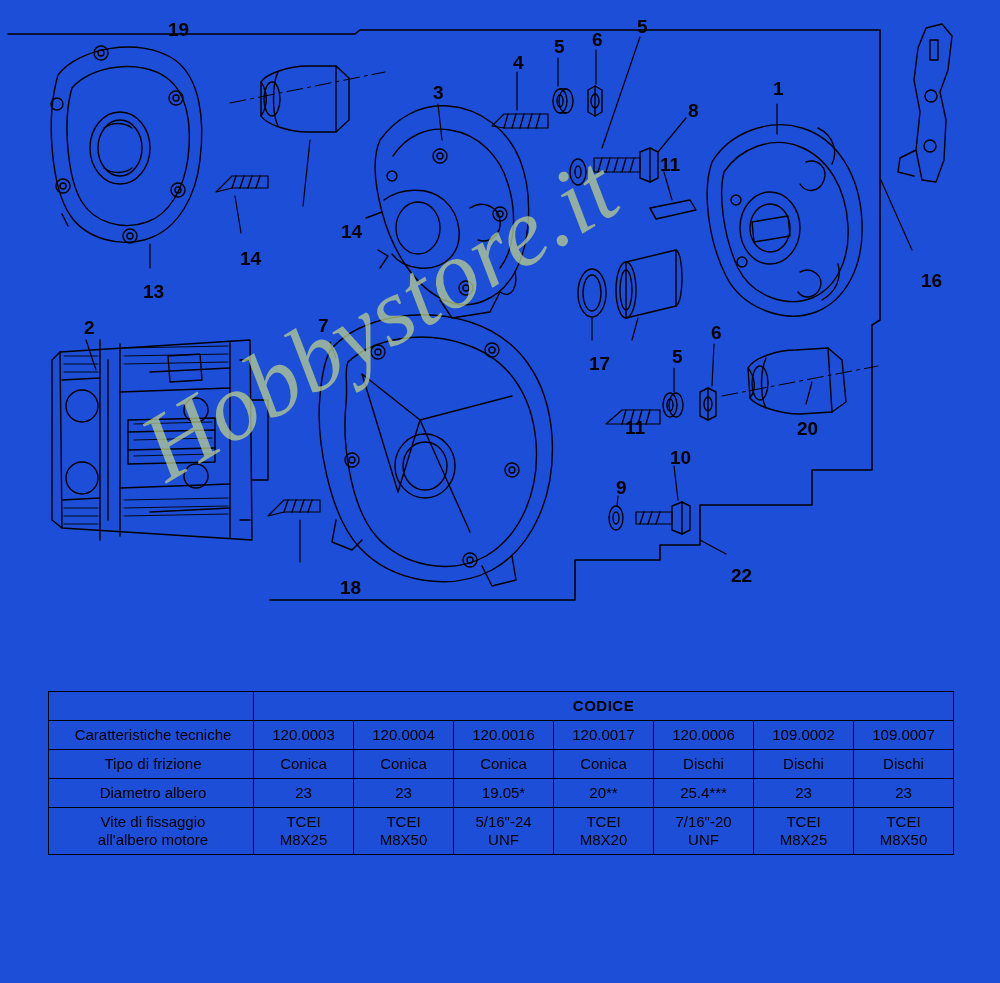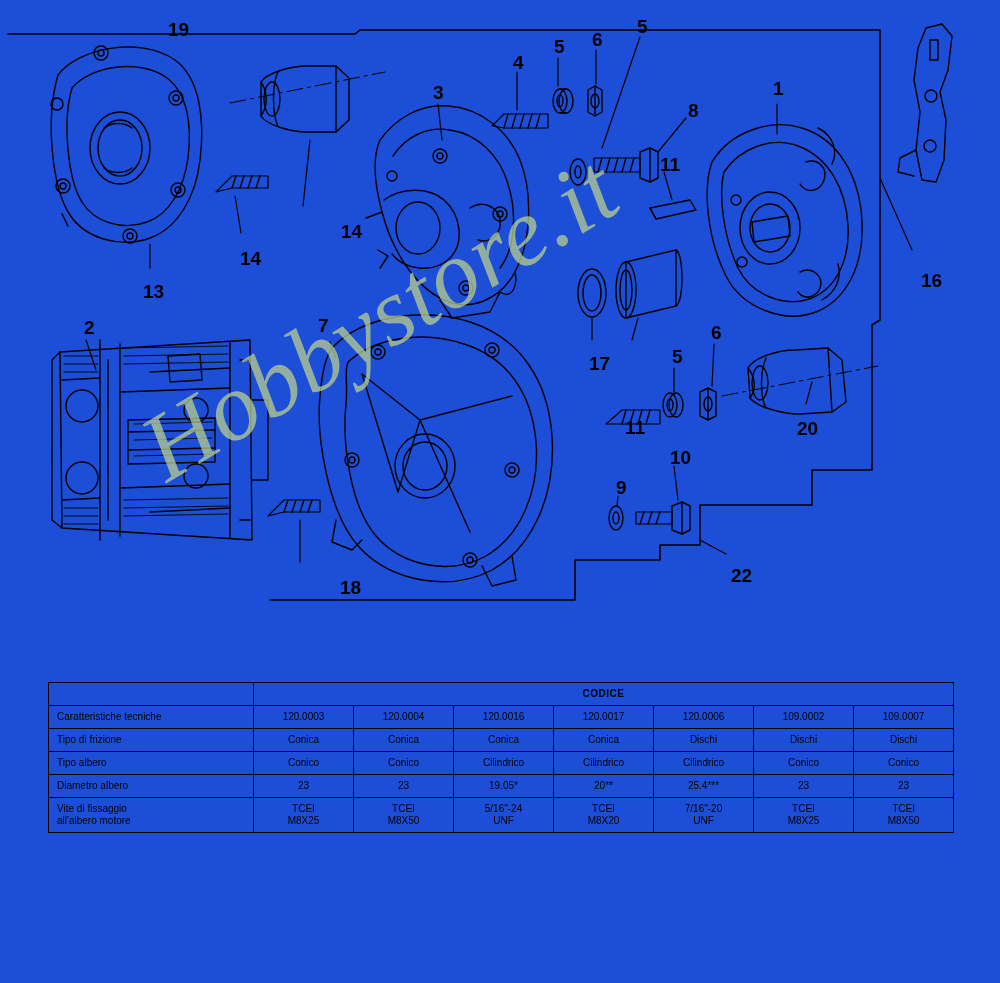--- a/index.html
+++ b/index.html
@@ -67,33 +67,34 @@
     position: absolute;
     left: 48px;
     top: 682px;
     width: 904px;
   }
   table.spec {
     border-collapse: collapse;
     width: 904px;
     table-layout: fixed;
     font-family: "Liberation Sans", sans-serif;
-    font-size: 10px;
+    font-size: 15px;
     color: #000000;
+    margin-top: 9px;
   }
   table.spec td, table.spec th {
     border: 1px solid #000000;
     padding: 5px 4px;
     text-align: center;
     vertical-align: middle;
     font-weight: normal;
     line-height: 1.2;
   }
   table.spec td.rowhead {
-    text-align: left;
+    text-align: center;
     padding-left: 8px;
   }
   table.spec th.codice {
     font-weight: bold;
     letter-spacing: 0.5px;
   }
   table.spec td.blank {
     border-left: 1px solid #000000;
   }
   .col-head { width: 205px; }
@@ -437,30 +438,20 @@
           <td class="rowhead">Tipo di frizione</td>
           <td>Conica</td>
           <td>Conica</td>
           <td>Conica</td>
           <td>Conica</td>
           <td>Dischi</td>
           <td>Dischi</td>
           <td>Dischi</td>
         </tr>
         <tr>
-          <td class="rowhead">Tipo albero</td>
-          <td>Conico</td>
-          <td>Conico</td>
-          <td>Cilindrico</td>
-          <td>Cilindrico</td>
-          <td>Cilindrico</td>
-          <td>Conico</td>
-          <td>Conico</td>
-        </tr>
-        <tr>
           <td class="rowhead">Diametro albero</td>
           <td>23</td>
           <td>23</td>
           <td>19.05*</td>
           <td>20**</td>
           <td>25.4***</td>
           <td>23</td>
           <td>23</td>
         </tr>
         <tr>

